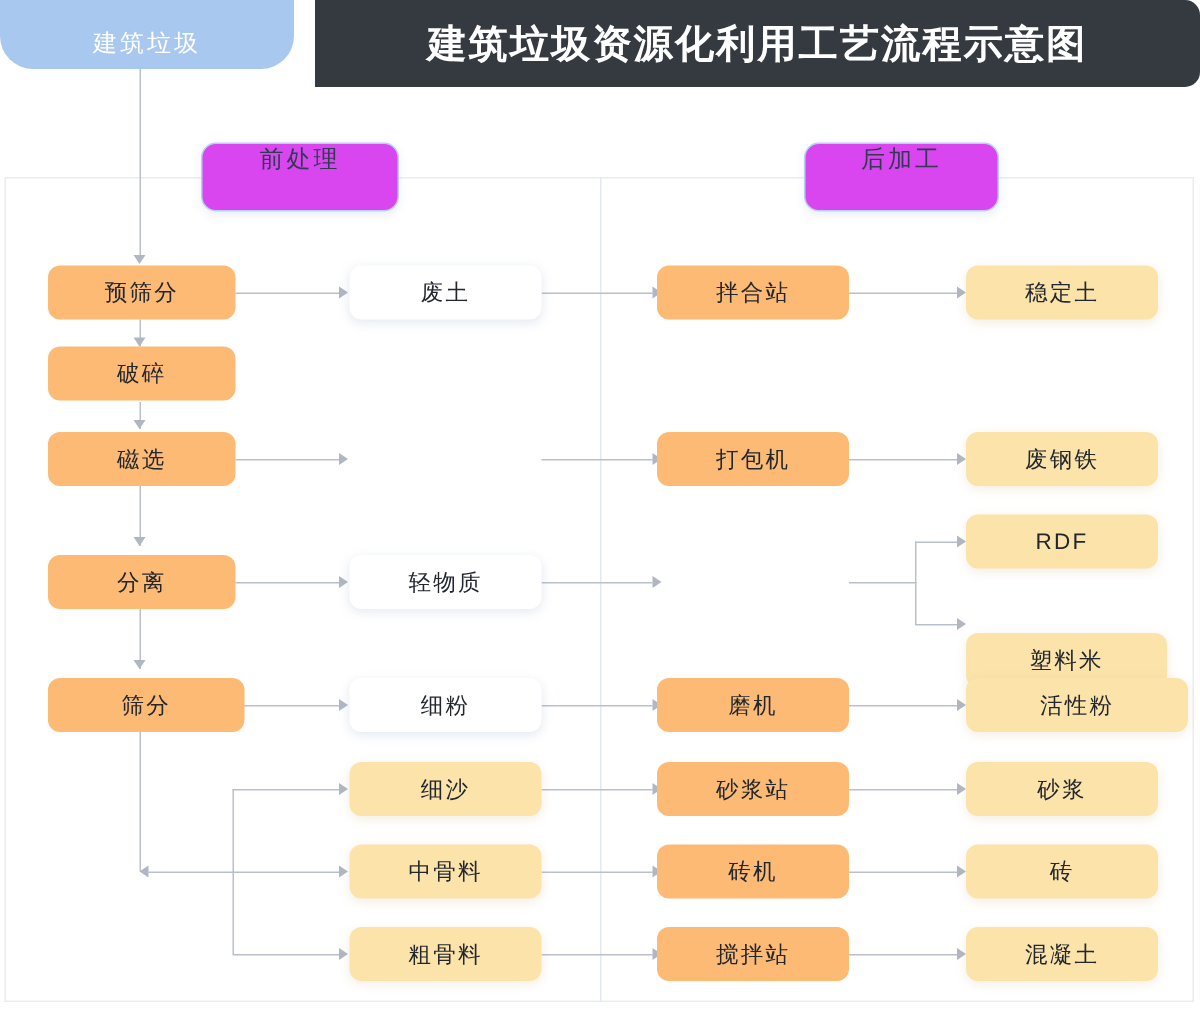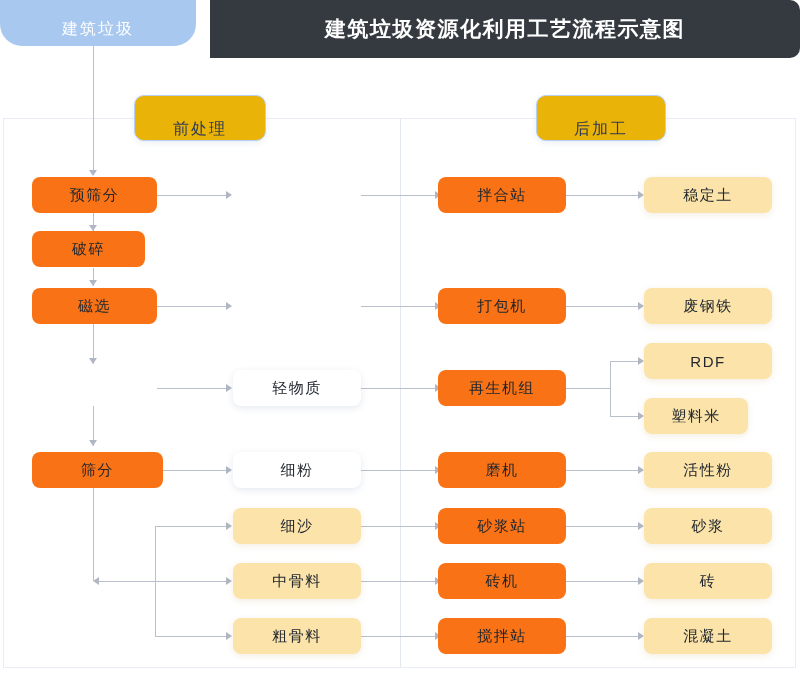--- a/index.html
+++ b/index.html
@@ -14,21 +14,21 @@
 
   
   .header-bar{
     position:absolute;left:210px;top:0;width:590px;height:58px;
     background:#343a40;
     border-radius:0 10px 10px 0;
     display:flex;align-items:center;justify-content:center;
     box-sizing:border-box;
   }
   .header-title{
-    color:#ffffff;font-size:21px;font-weight:bold;letter-spacing:1.5px;
+    color:#ffffff;font-size:26px;font-weight:bold;letter-spacing:1.5px;
     white-space:nowrap;
   }
   .source-tab{
     position:absolute;left:0px;top:-14px;width:196px;height:60px;
     background:#a8c8f0;
     border-radius:0 0 22px 22px;
     display:flex;align-items:flex-end;justify-content:center;
     box-sizing:border-box;padding-bottom:6px;
     z-index:4;
   }
@@ -44,44 +44,44 @@
     background:transparent;
   }
   .divider{
     position:absolute;left:400px;top:118px;width:1px;height:550px;
     background:#e4e8f0;
   }
 
   
   .sec-label{
     position:absolute;height:46px;
-    background:#eab308;
+    background:#d946ef;
     border:1px solid #b6d0f2;
     border-radius:10px;
-    display:flex;align-items:flex-end;justify-content:center;
+    display:flex;align-items:flex-start;justify-content:center;
     box-shadow:0 2px 6px rgba(140,160,200,.18);
     z-index:3;box-sizing:border-box;
   }
   .sec-label span{
     color:#2f3b52;font-size:16px;letter-spacing:2px;white-space:nowrap;
   }
   #sec-pre{left:134px;top:95px;width:132px;}
   #sec-post{left:536px;top:95px;width:130px;}
 
   
   .node{
     position:absolute;height:36px;
     border-radius:8px;
     display:flex;align-items:center;justify-content:center;
     box-sizing:border-box;z-index:2;
   }
   .node span{
     font-size:15px;letter-spacing:1.5px;white-space:nowrap;color:#22272e;
   }
-  .node.blue{background:#f97316;}
+  .node.blue{background:#fdba74;}
   .node.white{background:#ffffff;box-shadow:0 2px 7px rgba(120,140,180,.20);}
   .node.amber{background:#fbe3a9;box-shadow:0 2px 7px rgba(200,170,110,.20);}
 
   
   .ln{position:absolute;background:#b9c0cc;z-index:1;}
   .ln.h{height:1px;}
   .ln.v{width:1px;}
   .arw{position:absolute;width:0;height:0;z-index:1;}
   .arw.r{border-top:4px solid transparent;border-bottom:4px solid transparent;border-left:6px solid #b0b7c3;}
   .arw.d{border-left:4px solid transparent;border-right:4px solid transparent;border-top:6px solid #b0b7c3;}
@@ -190,30 +190,36 @@
 
   <div class="ln h" style="left:566px;top:581px;width:72px;"></div>
   <div class="arw r" style="left:638px;top:577px;"></div>
 
   <div class="ln h" style="left:566px;top:636px;width:72px;"></div>
   <div class="arw r" style="left:638px;top:632px;"></div>
 
   <div class="node blue" style="left:32px;top:177px;width:125px;">
     <span>预筛分</span>
     </div>
-  <div class="node blue" style="left:32px;top:231px;width:113px;">
+  <div class="node blue" style="left:32px;top:231px;width:125px;">
     <span>破碎</span>
     </div>
   <div class="node blue" style="left:32px;top:288px;width:125px;">
     <span>磁选</span>
     </div>
+  <div class="node blue" style="left:32px;top:370px;width:125px;">
+    <span>分离</span>
+    </div>
   <div class="node blue" style="left:32px;top:452px;width:131px;">
     <span>筛分</span>
     </div>
 
+  <div class="node white" style="left:233px;top:177px;width:128px;">
+    <span>废土</span>
+    </div>
   <div class="node white" style="left:233px;top:452px;width:128px;">
     <span>细粉</span>
     </div>
   <div class="node white" style="left:233px;top:370px;width:128px;">
     <span>轻物质</span>
     </div>
   <div class="node amber" style="left:233px;top:508px;width:128px;">
     <span>细沙</span>
     </div>
   <div class="node amber" style="left:233px;top:563px;width:128px;">
@@ -222,23 +228,20 @@
   <div class="node amber" style="left:233px;top:618px;width:128px;">
     <span>粗骨料</span>
     </div>
 
   <div class="node blue" style="left:438px;top:177px;width:128px;">
     <span>拌合站</span>
     </div>
   <div class="node blue" style="left:438px;top:288px;width:128px;">
     <span>打包机</span>
     </div>
-  <div class="node blue" style="left:438px;top:370px;width:128px;">
-    <span>再生机组</span>
-    </div>
   <div class="node blue" style="left:438px;top:452px;width:128px;">
     <span>磨机</span>
     </div>
   <div class="node blue" style="left:438px;top:508px;width:128px;">
     <span>砂浆站</span>
     </div>
   <div class="node blue" style="left:438px;top:563px;width:128px;">
     <span>砖机</span>
     </div>
   <div class="node blue" style="left:438px;top:618px;width:128px;">
@@ -247,24 +250,24 @@
 
   <div class="node amber" style="left:644px;top:177px;width:128px;">
     <span>稳定土</span>
     </div>
   <div class="node amber" style="left:644px;top:288px;width:128px;">
     <span>废钢铁</span>
     </div>
   <div class="node amber" style="left:644px;top:343px;width:128px;">
     <span>RDF</span>
     </div>
-  <div class="node amber" style="left:644px;top:398px;width:104px;">
+  <div class="node amber" style="left:644px;top:422px;width:134px;">
     <span>塑料米</span>
     </div>
-  <div class="node amber" style="left:644px;top:452px;width:128px;">
+  <div class="node amber" style="left:644px;top:452px;width:148px;">
     <span>活性粉</span>
     </div>
   <div class="node amber" style="left:644px;top:508px;width:128px;">
     <span>砂浆</span>
     </div>
   <div class="node amber" style="left:644px;top:563px;width:128px;">
     <span>砖</span>
     </div>
   <div class="node amber" style="left:644px;top:618px;width:128px;">
     <span>混凝土</span>

